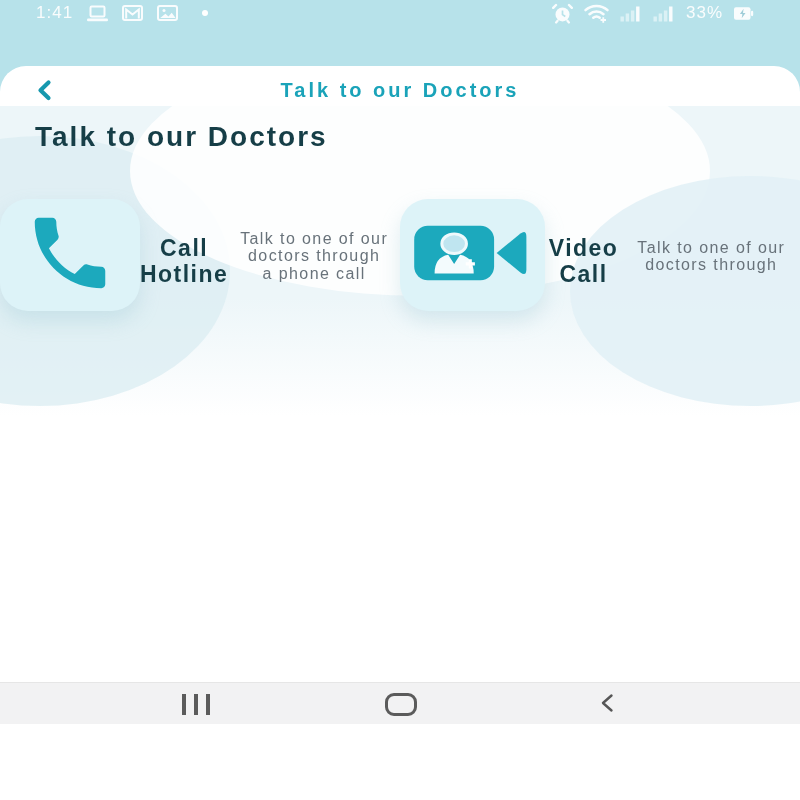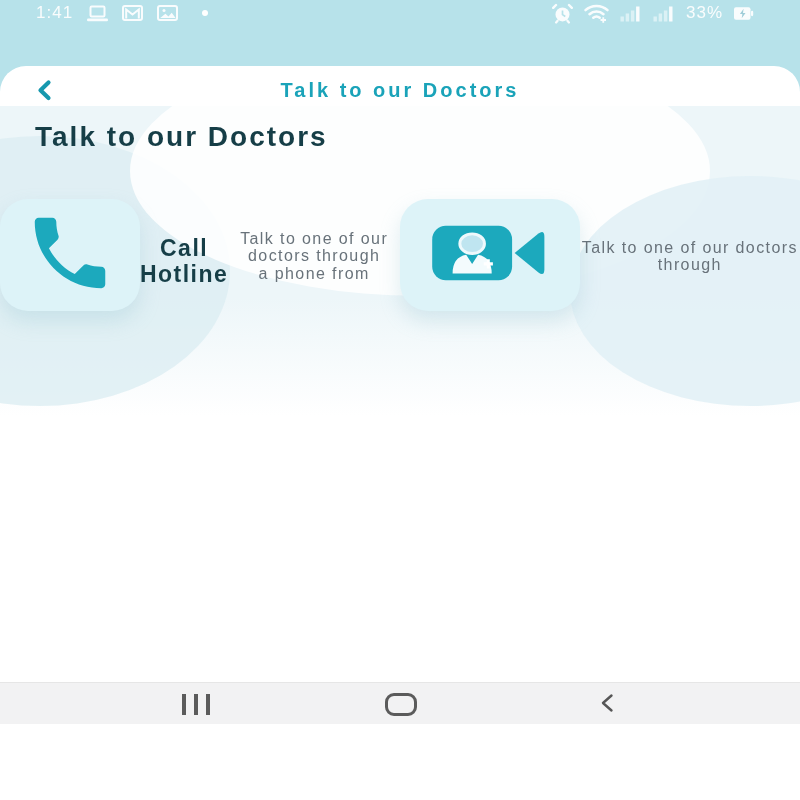--- a/index.html
+++ b/index.html
@@ -211,36 +211,37 @@
       <div class="service-card">
         <span>
           <svg width="94" height="94" viewBox="0 0 24 24">
               <path fill="#1ca9bd" d="M6.62 10.79c1.44 2.83 3.76 5.14 6.59 6.59l2.2-2.2c.27-.27.67-.36 1.02-.24 1.12.37 2.33.57 3.57.57.55 0 1 .45 1 1V20c0 .55-.45 1-1 1-9.39 0-17-7.61-17-17 0-.55.45-1 1-1h3.5c.55 0 1 .45 1 1 0 1.25.2 2.45.57 3.57.11.35.03.74-.25 1.02l-2.2 2.2z"></path>
             </svg>
         </span>
       </div>
       <div class="service-title">Call Hotline</div>
       <div class="service-desc">
         <span>Talk to one of our doctors through</span>
-        <span>a phone from</span>
+        <span>a phone call</span>
       </div>
     </div>
 
     <div class="service-col col-1">
       <div class="service-card">
         <span>
           <svg width="124" height="68" viewBox="0 0 140 80">
             <rect x="2" y="8" width="94" height="64" rx="16" fill="#1ca9bd"></rect>
             <path d="M99 40 L127 17 Q134 12 134 21 V59 Q134 68 127 63 Z" fill="#1ca9bd"></path>
             <path d="M26 64 Q26 45 42 42 L49 53 L56 42 Q72 45 72 64 Z" fill="#f3fbfd"></path>
             <ellipse cx="49" cy="29" rx="14.5" ry="11.5" fill="#bfe5f0" stroke="#eef9fc" stroke-width="3.5"></ellipse>
             <path d="M62.6 51 h3.6 v-3.6 h3.6 v3.6 h3.6 v3.6 h-3.6 v3.6 h-3.6 v-3.6 h-3.6 Z" fill="#ffffff"></path>
           </svg>
         </span>
       </div>
+      <div class="service-title">Video Call</div>
       <div class="service-desc">
         <span>Talk to one of our doctors through</span>
       </div>
     </div>
 
   </div>
 
   <div class="nav-bar">
     <button class="nav-btn nav-recents">
       <span class="recents-icon">

